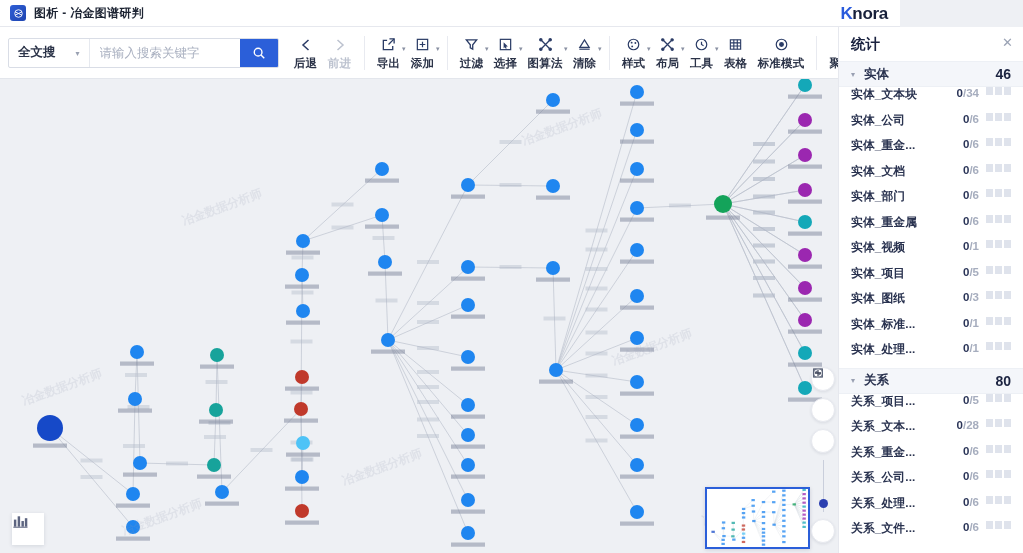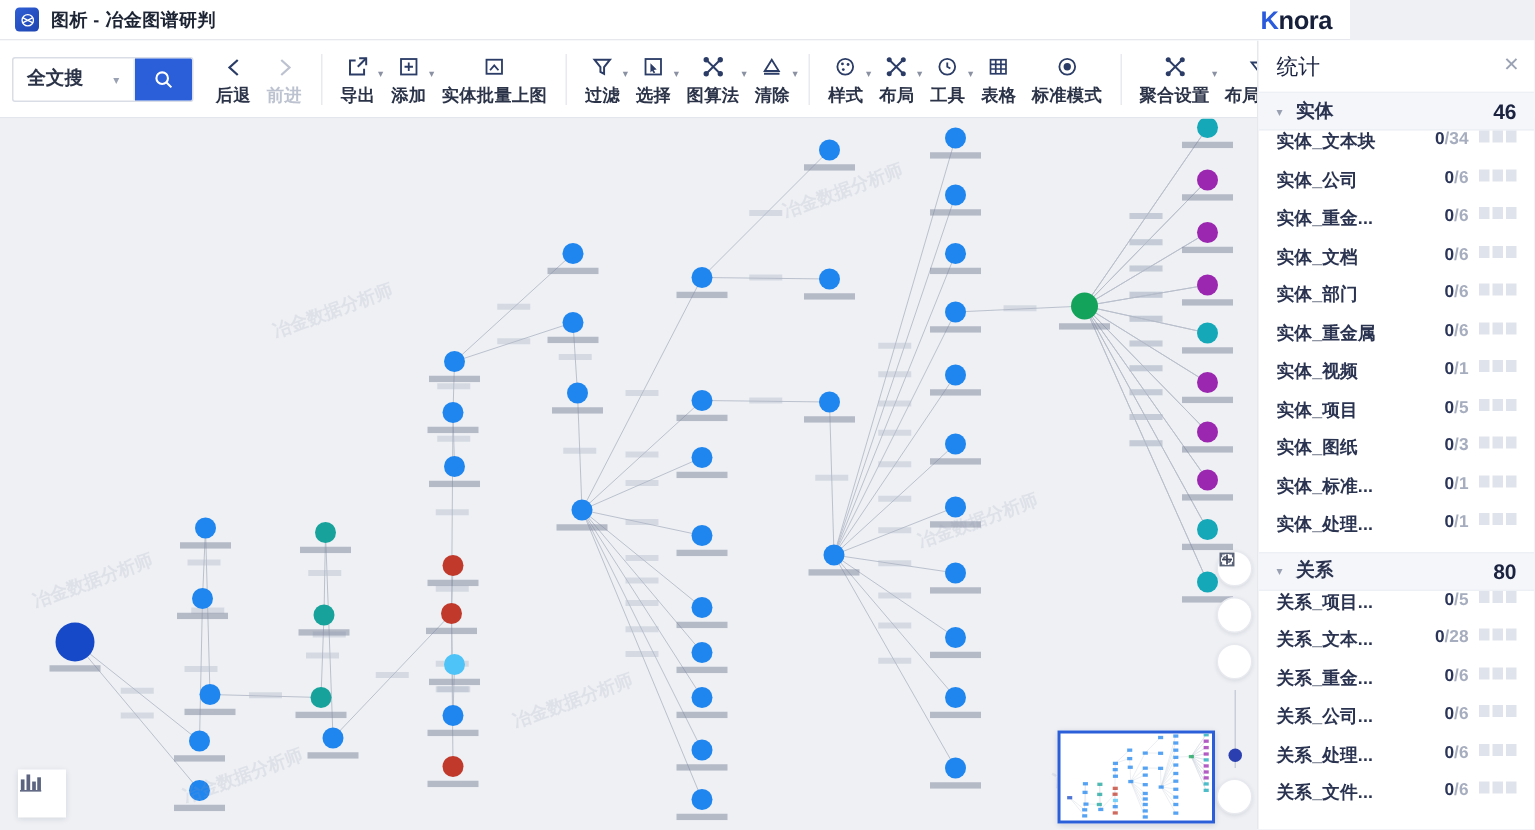--- a/index.html
+++ b/index.html
@@ -137,21 +137,21 @@
   
   .panel {
     position: absolute; right: 0; top: 27px; width: 185px; height: 526px;
     background: #ffffff; border-left: 1px solid #e6e8ee;
     display: flex; flex-direction: column;
   }
   .panel-head {
     height: 34px; display: flex; align-items: center; padding: 0 12px;
     position: relative; flex: 0 0 auto;
   }
-  .panel-title { font-size: 14.5px; font-weight: 400; color: #1b2340; }
+  .panel-title { font-size: 14.5px; font-weight: 700; color: #1b2340; }
   .panel-close {
     position: absolute; right: 10px; top: 9px; color: #9aa2b4; font-size: 13px;
     cursor: pointer; line-height: 1;
   }
   .group-head {
     height: 26px; background: #f4f6fa; display: flex; align-items: center;
     padding: 0 12px; font-size: 12.5px; color: #2a3350; font-weight: 700;
     border-top: 1px solid #edf0f5; border-bottom: 1px solid #edf0f5;
   }
   .group-caret { font-size: 8px; color: #99a0b2; margin-right: 9px; }
@@ -185,20 +185,21 @@
     </div>
   </div>
 
   <div class="toolbar">
 
     <div class="search-wrap">
       <div class="search-scope">
         <span>全文搜</span>
         <span class="scope-caret">▾</span>
       </div>
+      <input class="search-input" type="text" placeholder="请输入搜索关键字" style="">
       <button class="search-btn">
         <svg width="14" height="14" viewBox="0 0 16 16" fill="none" stroke="#fff" stroke-width="1.6">
           <circle cx="7" cy="7" r="4.4"></circle>
             <path d="M10.3 10.3 L14 14"></path>
         </svg>
       </button>
     </div>
 
     <div class="tb-group">
       <div class="tb-item">
@@ -234,29 +235,20 @@
       </div>
       <div class="tb-item">
         <span class="ic">
             <svg class="tb-icon" width="15" height="15" viewBox="0 0 16 16" fill="none" stroke="currentColor" stroke-width="1.3">
               <rect x="2.5" y="2.5" width="11" height="11"></rect>
               <path d="M8 5v6M5 8h6"></path>
             </svg>
           </span>
         <span class="dot-caret">▾</span>
         <span class="tb-label">添加</span>
-      </div>
-      <div class="tb-item">
-        <span class="ic">
-            <svg class="tb-icon" width="15" height="15" viewBox="0 0 16 16" fill="none" stroke="currentColor" stroke-width="1.3">
-              <rect x="2.5" y="3" width="11" height="10"></rect>
-              <path d="M5 10.5 L8 7 L11 10.5"></path>
-            </svg>
-          </span>
-        <span class="tb-label">实体批量上图</span>
       </div>
     </div>
     <div class="tb-sep"></div>
 
     <div class="tb-group">
       <div class="tb-item">
         <span class="ic">
             <svg class="tb-icon" width="15" height="15" viewBox="0 0 16 16" fill="none" stroke="currentColor" stroke-width="1.4">
               <path d="M2.5 3h11L9.3 8.3V13L6.7 11.6V8.3z"></path>
             </svg>

